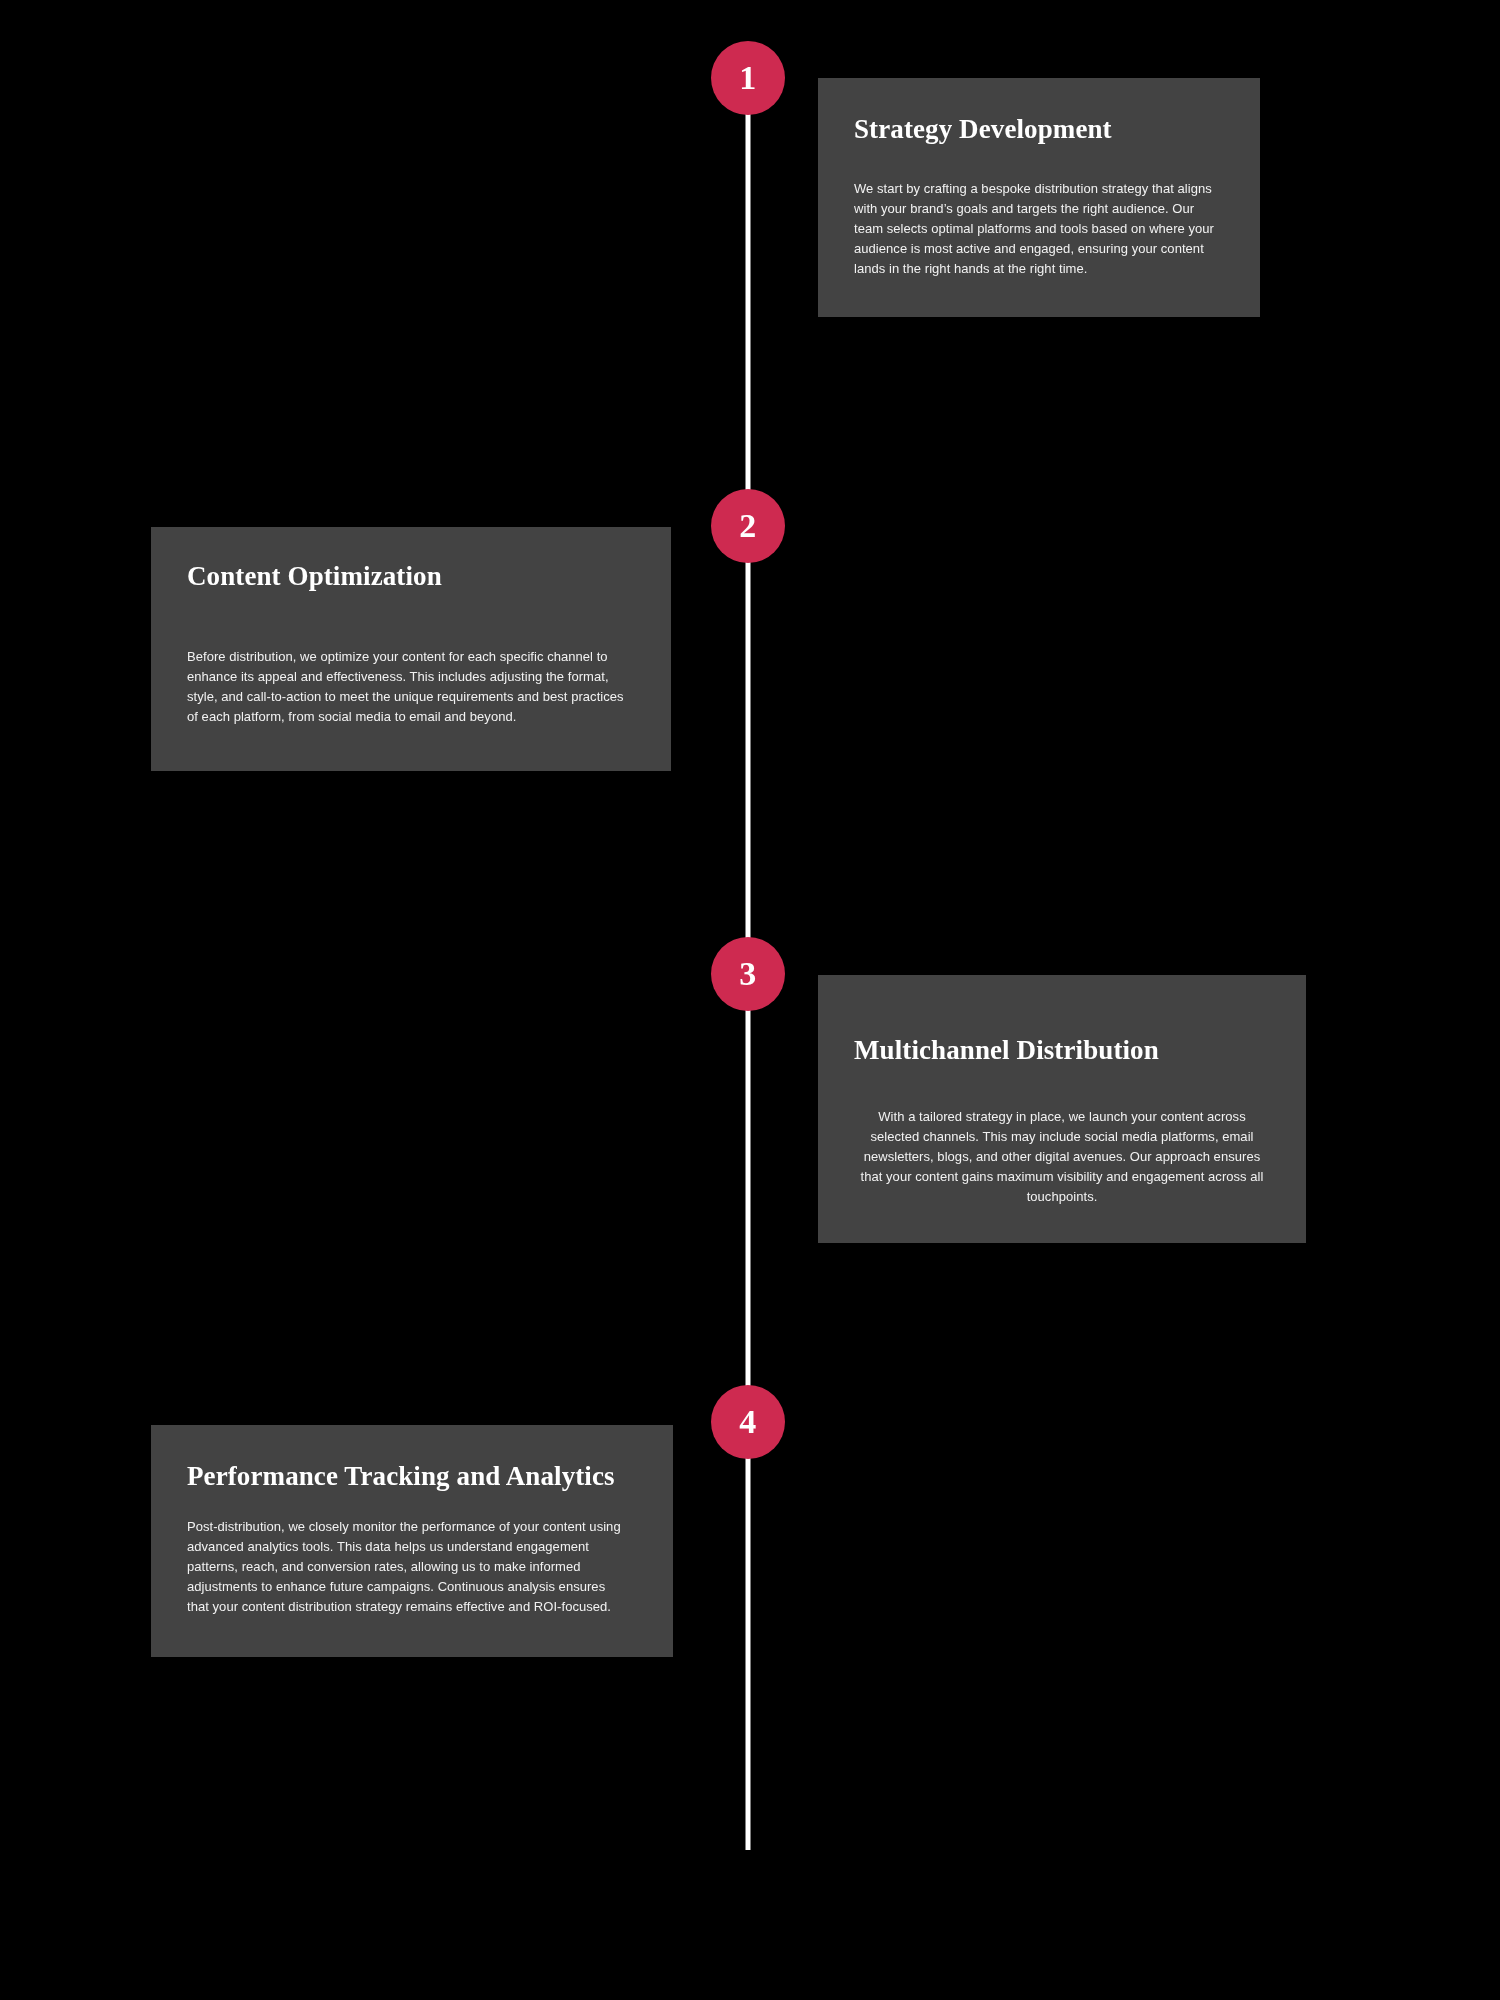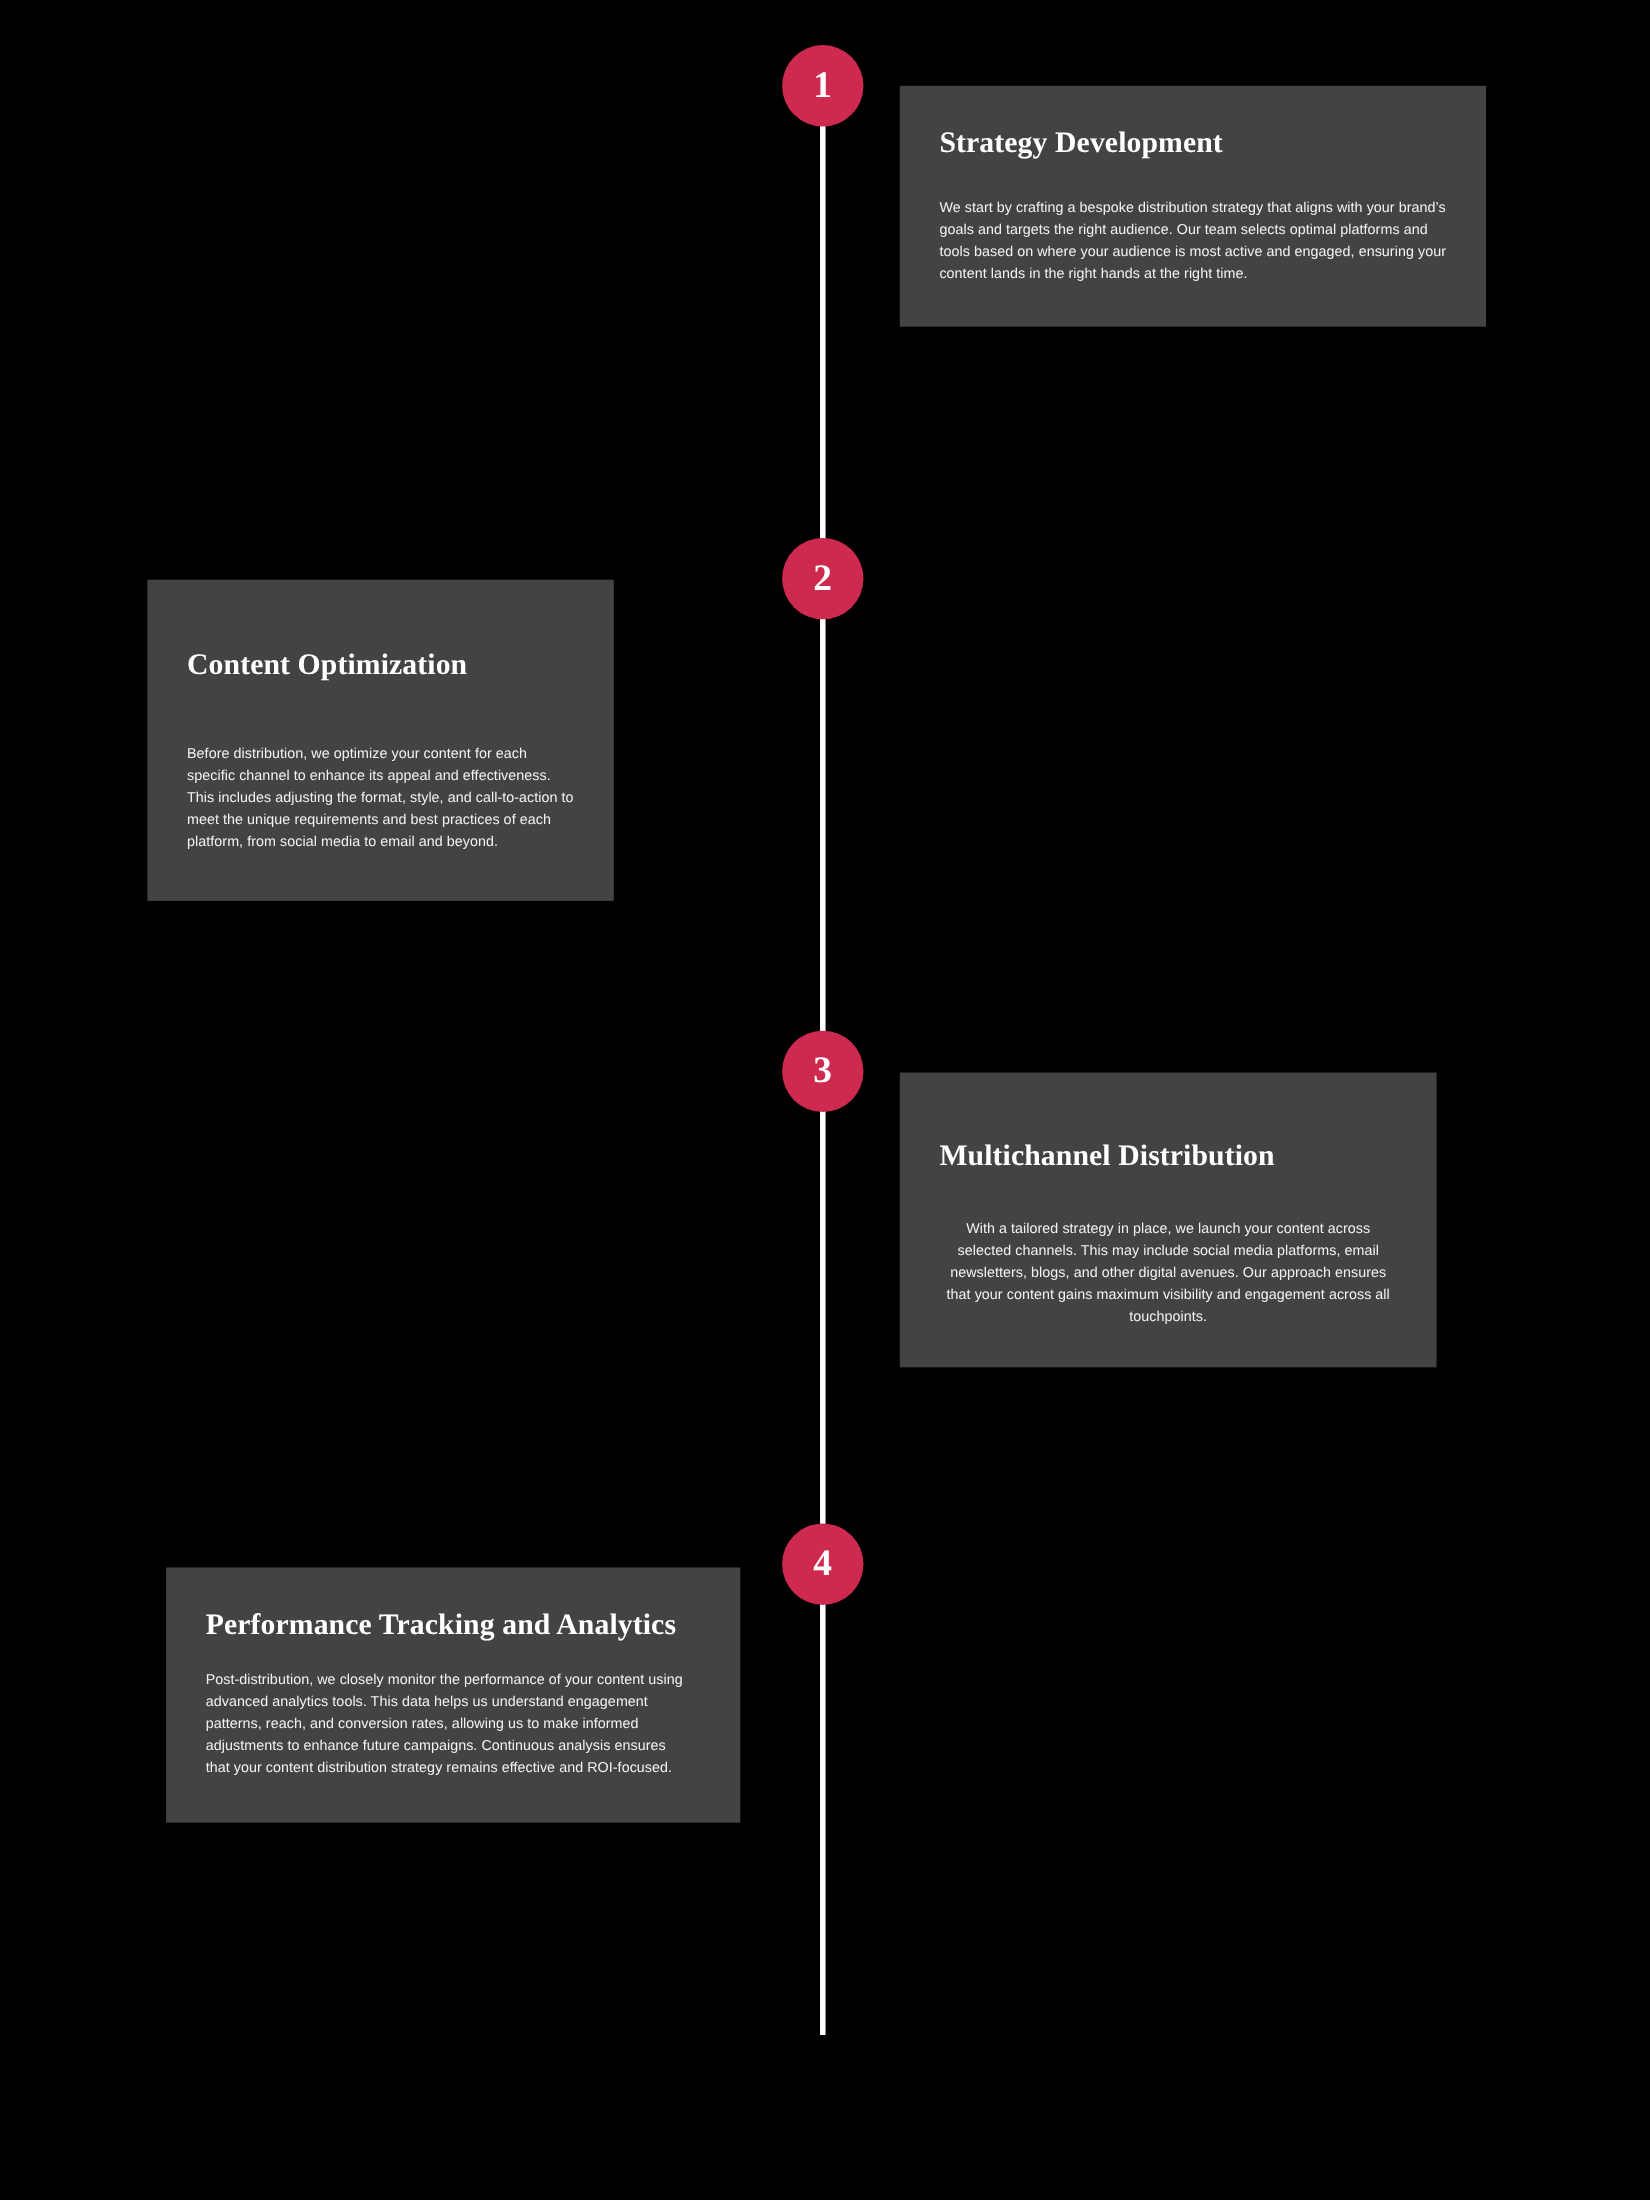--- a/index.html
+++ b/index.html
@@ -75,31 +75,31 @@
     font-size: 13px;
     line-height: 1.55;
     margin: 0;
     letter-spacing: 0.05px;
   }
 
   
   #card-1 {
     left: 818px;
     top: 78px;
-    width: 533px;
+    width: 442px;
     padding: 34px 36px 38px 36px;
   }
   #card-1 .card-body { margin-top: 31px; }
 
   
   #card-2 {
-    left: 134px;
+    left: 151px;
     top: 527px;
-    width: 424px;
-    padding: 60px 36px 44px 36px;
+    width: 520px;
+    padding: 32px 36px 44px 36px;
   }
   #card-2 .card-body { margin-top: 52px; }
 
   
   #card-3 {
     left: 818px;
     top: 975px;
     width: 488px;
     padding: 58px 36px 36px 36px;
   }

